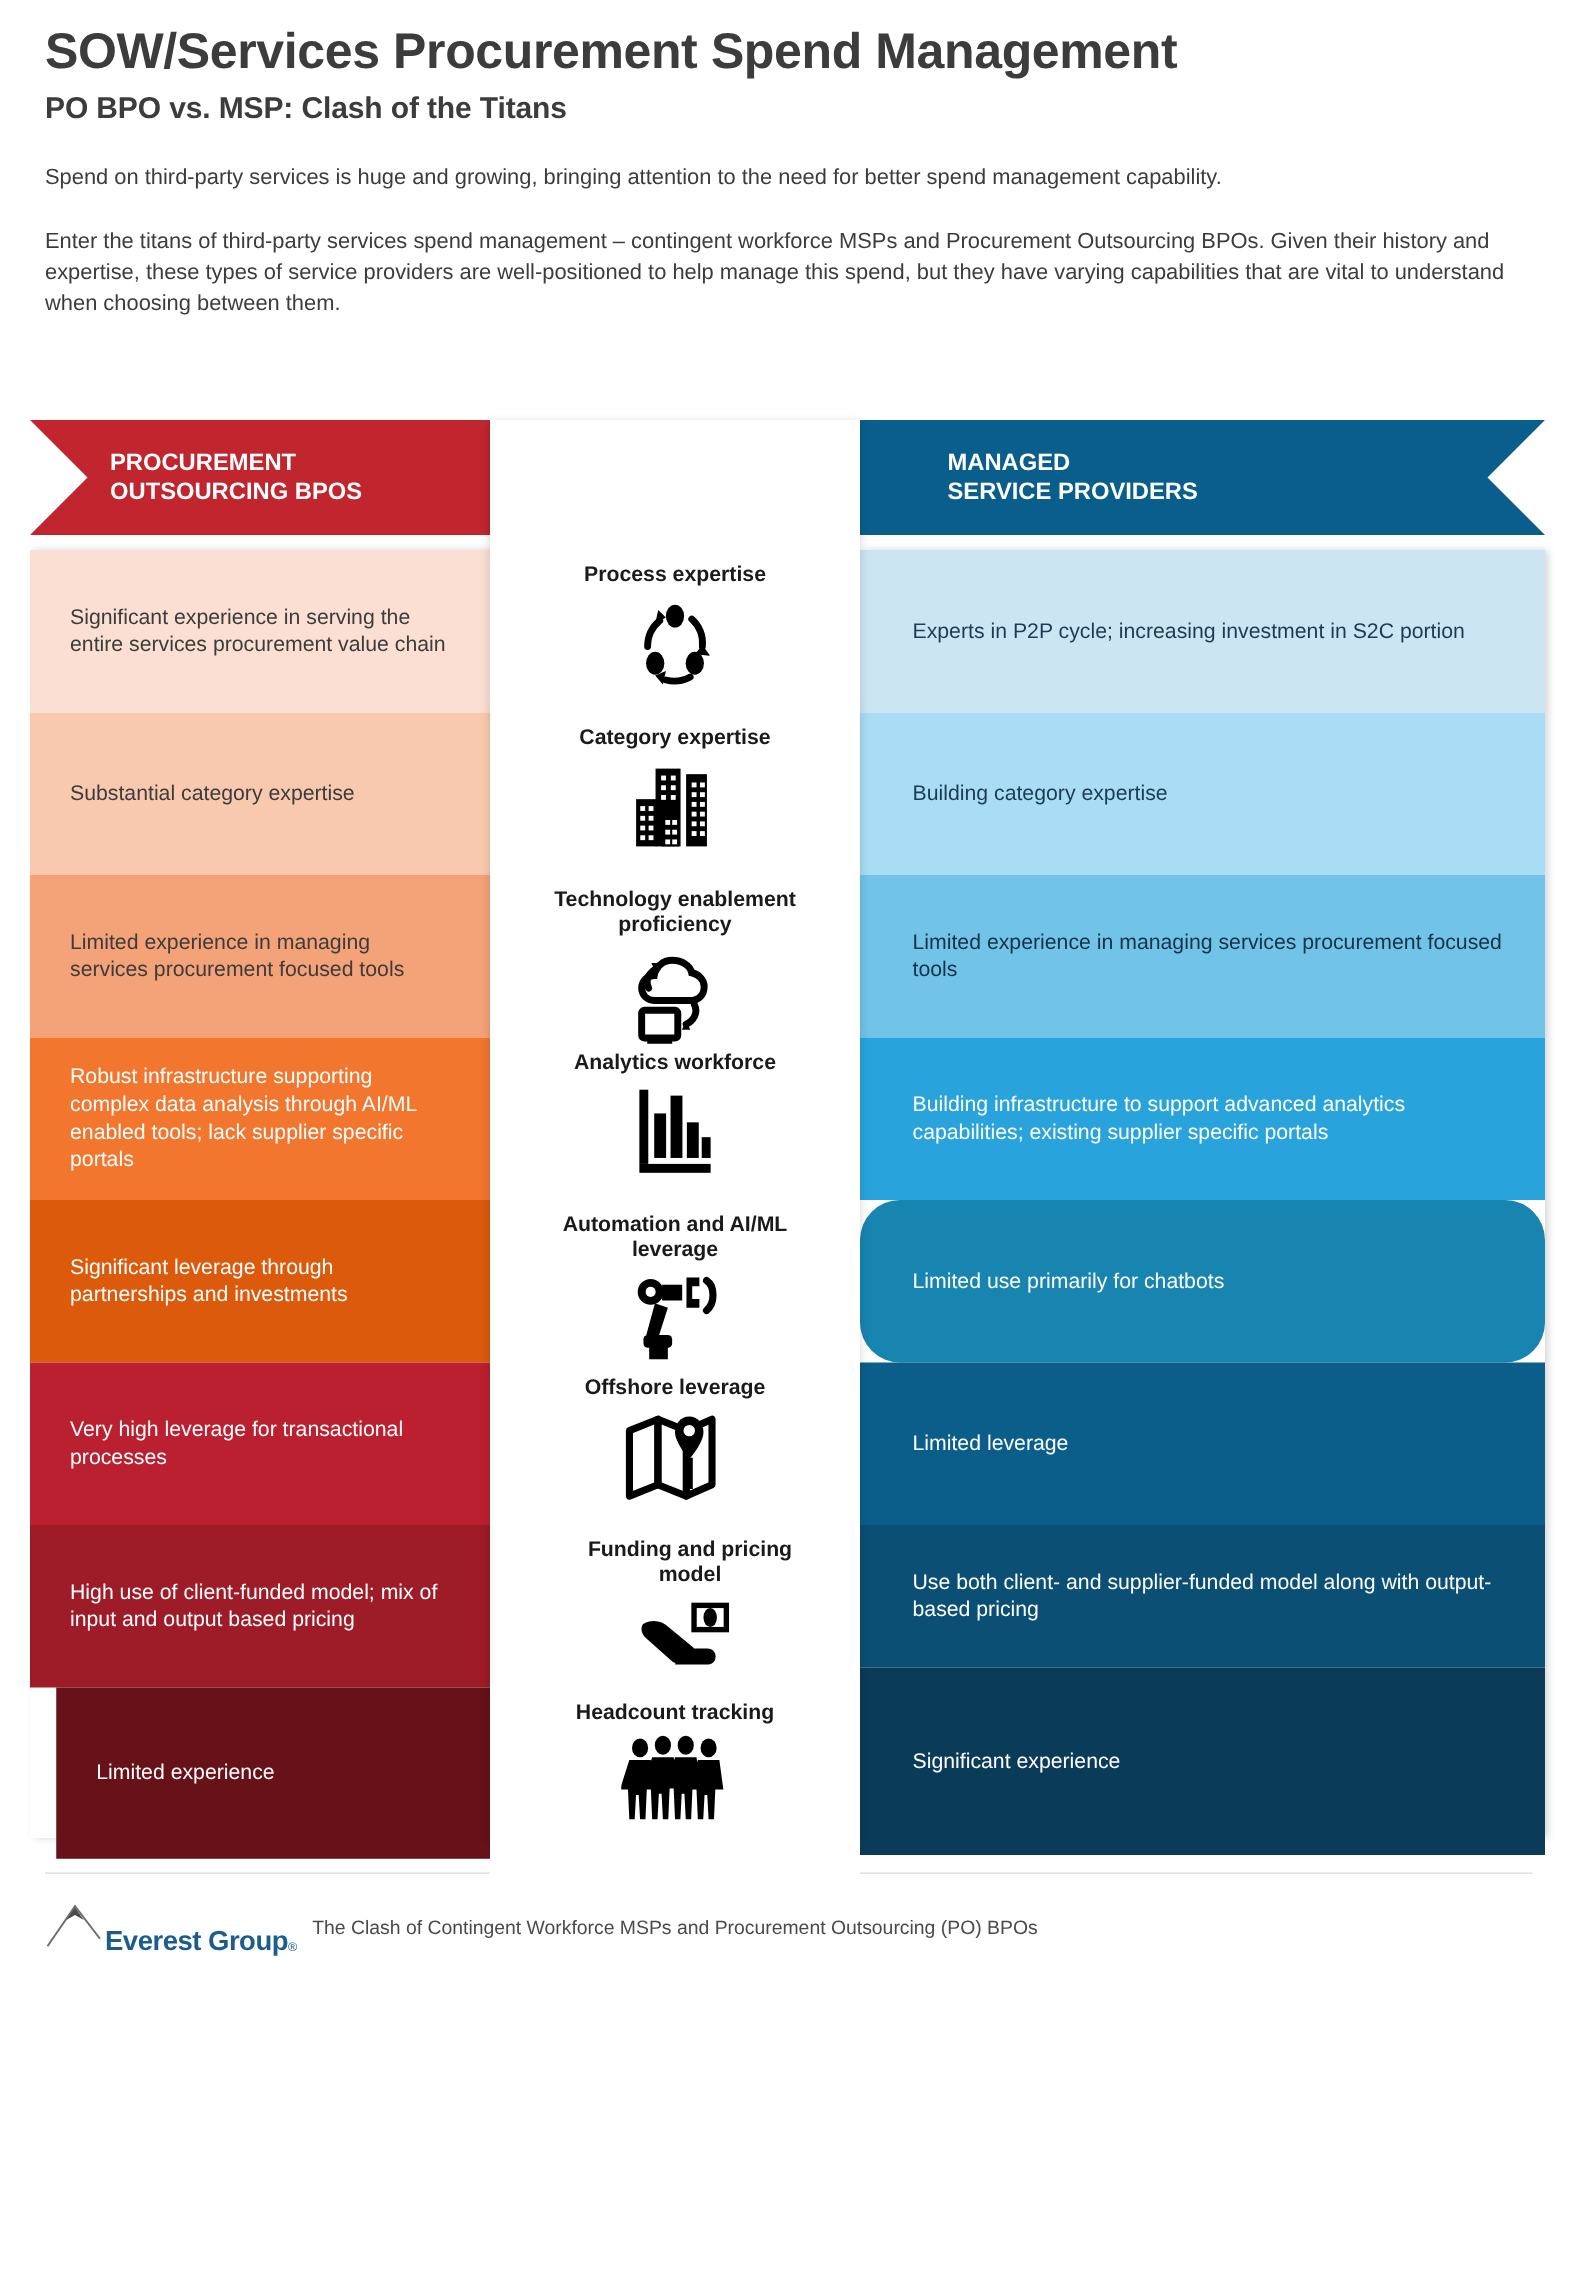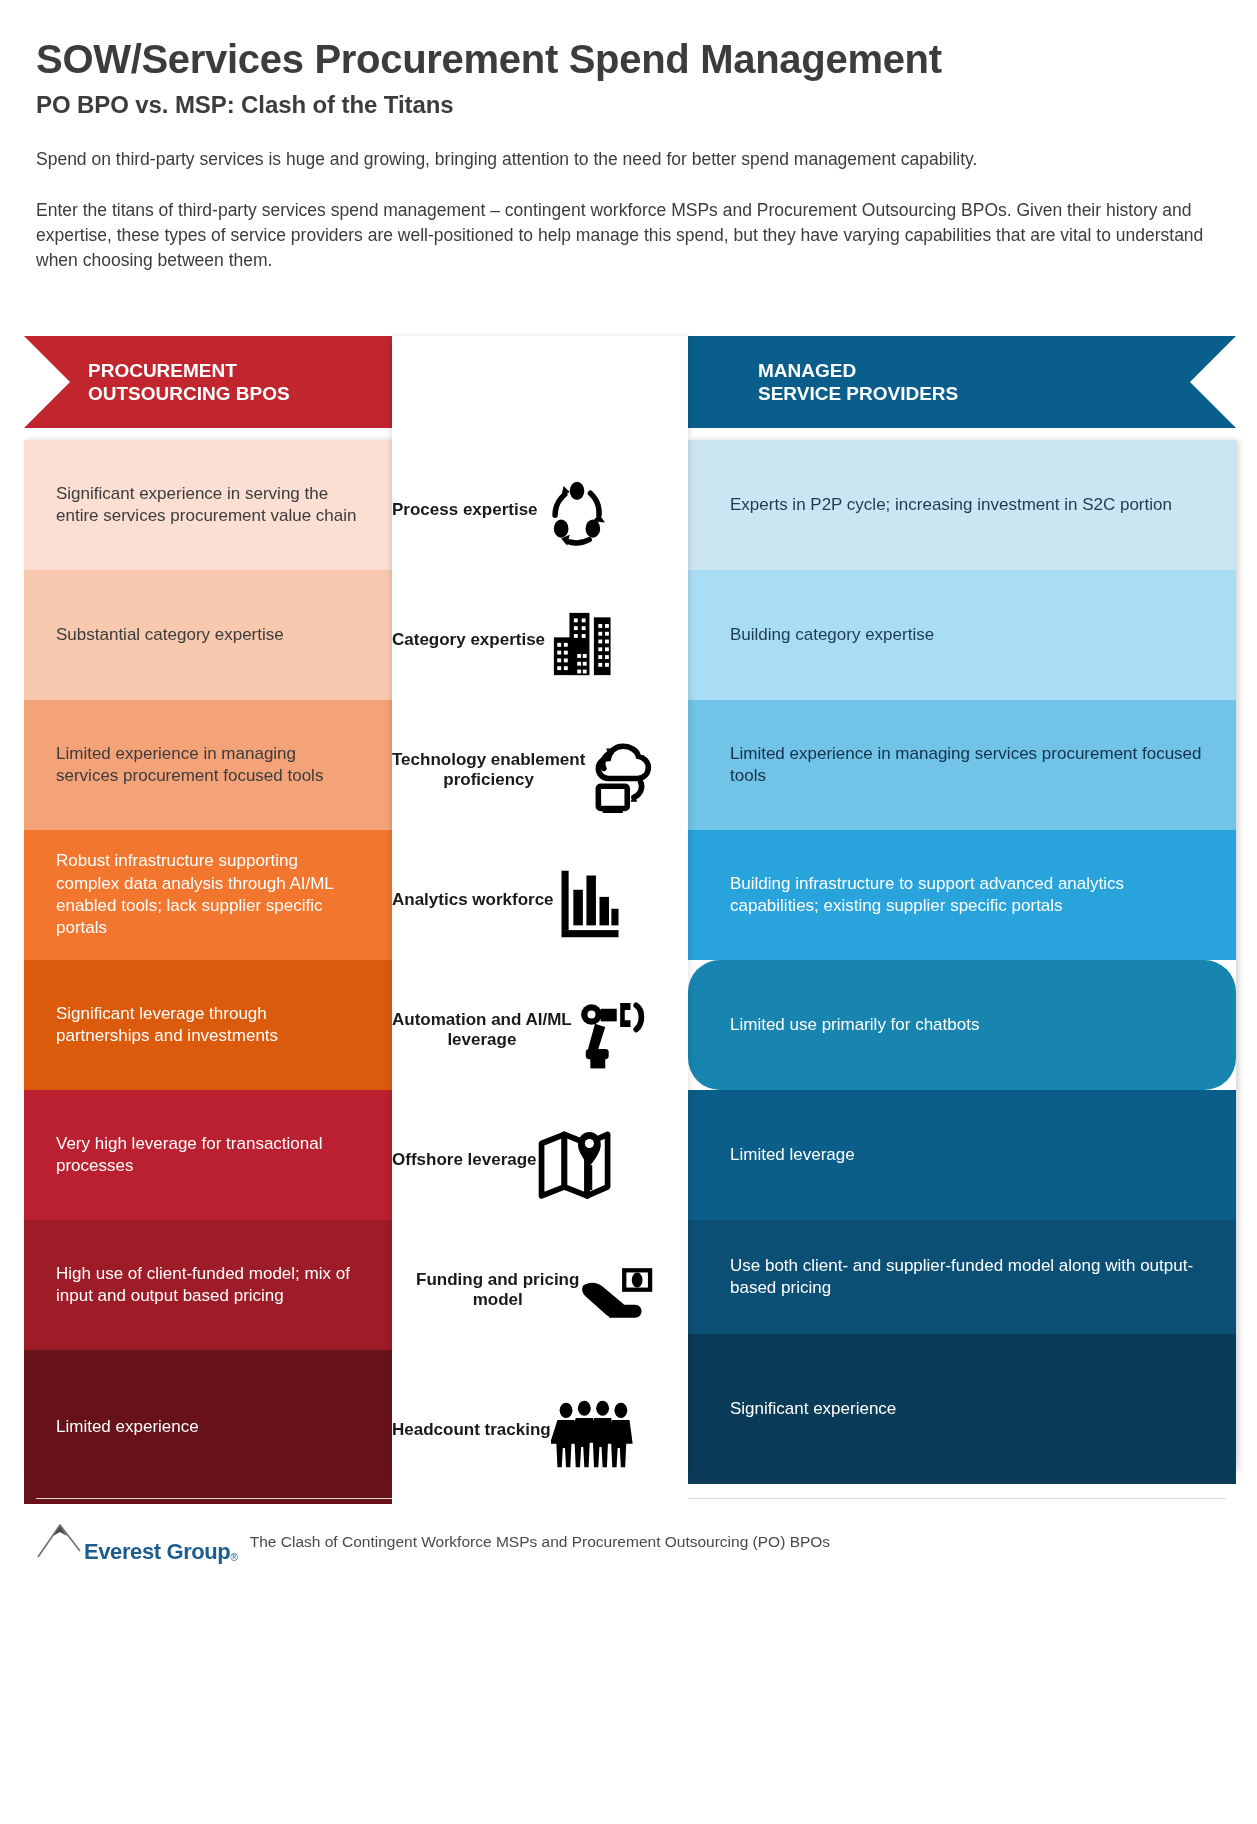--- a/index.html
+++ b/index.html
@@ -11,21 +11,21 @@
     overflow: hidden;
   }
   .page {
     position: relative;
     width: 1257px;
     height: 1824px;
     background: #ffffff;
   }
 
   
-  .header { position: absolute; left: 36px; top: 36px; width: 1190px; }
+  .header { position: absolute; left: 36px; top: 18px; width: 1190px; }
   .title {
     font-size: 40px;
     font-weight: bold;
     color: #3c3c3c;
     letter-spacing: -0.3px;
     line-height: 1.18;
   }
   .subtitle {
     font-size: 24px;
     font-weight: bold;
@@ -129,21 +129,21 @@
     align-items: center;
     padding: 0 30px 0 32px;
     font-size: 17px;
     line-height: 1.32;
   }
   .col-right .cell { padding: 0 30px 0 42px; }
 
   
   .cap-cell {
     display: flex;
-    flex-direction: row;
+    flex-direction: column;
     align-items: center;
     justify-content: flex-start;
     padding-top: 10px;
     background: #ffffff;
   }
   .cap-title {
     font-size: 17px;
     font-weight: bold;
     color: #1a1a1a;
     text-align: center;
@@ -234,21 +234,21 @@
         </div>
         <div class="cell" style="height: 130px; background: rgb(220, 90, 12); color: rgb(255, 255, 255);">
           <span>Significant leverage through partnerships and  investments</span>
         </div>
         <div class="cell" style="height: 130px; background: rgb(186, 32, 47); color: rgb(255, 255, 255);">
           <span>Very high leverage for transactional processes</span>
         </div>
         <div class="cell" style="height: 130px; background: rgb(158, 27, 40); color: rgb(255, 255, 255);">
           <span>High use of client-funded model; mix of input and output based pricing</span>
         </div>
-        <div class="cell" style="height: 154px; background: rgb(103, 17, 25); color: rgb(255, 255, 255);">
+        <div class="cell" style="height: 137px; background: rgb(103, 17, 25); color: rgb(255, 255, 255); margin-left: 21px;">
           <span>Limited experience</span>
         </div>
       </div>
     <div class="col-mid" id="col-mid">
         <div style="height: 104px;"></div>
         <div class="cap-cell" style="height: 130px;">
           <div class="cap-title">Process expertise</div>
           <div class="cap-icon">
             <svg width="78" height="78" viewBox="0 0 64 64">
       <ellipse cx="32" cy="13" rx="6" ry="7.5" fill="#000"></ellipse>

